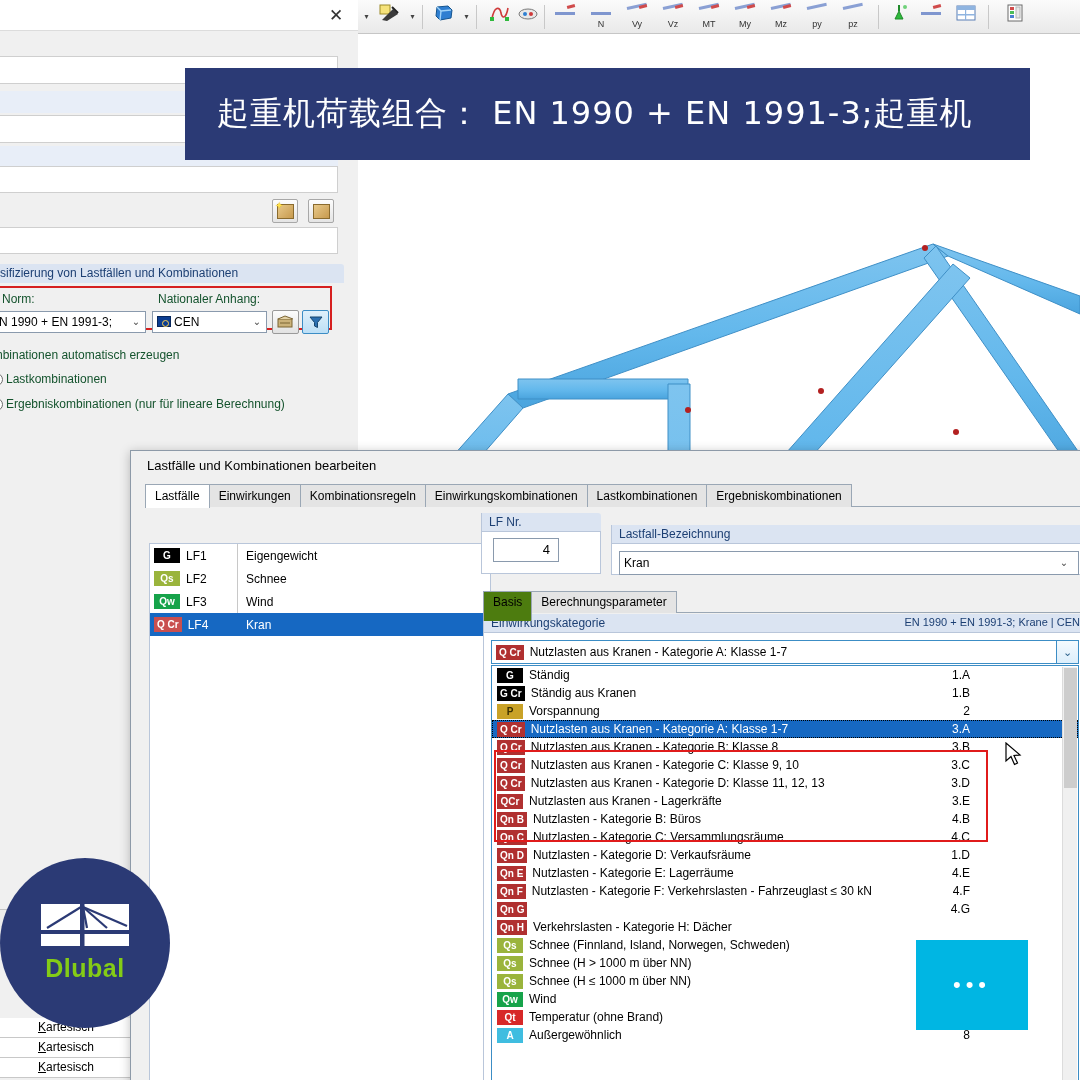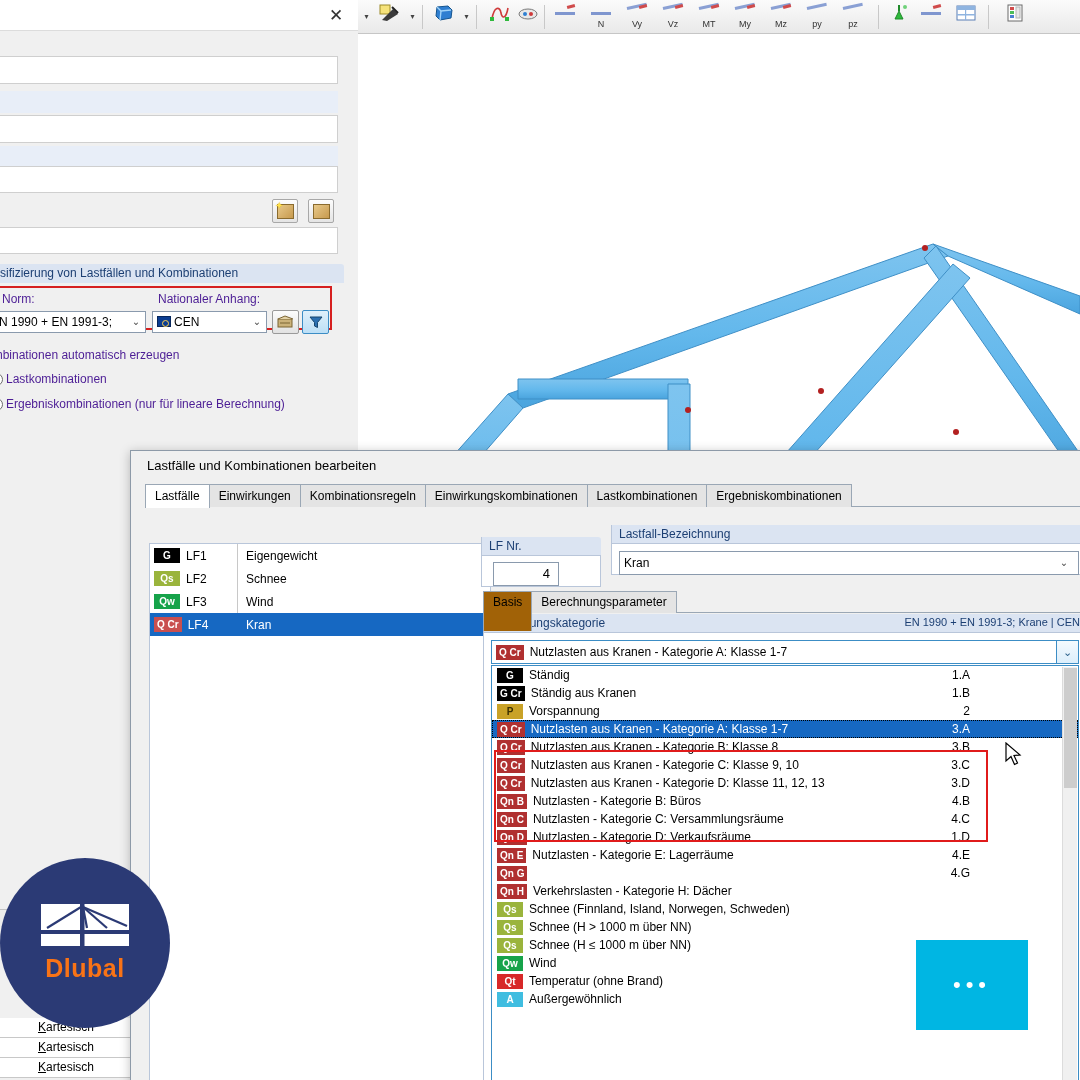--- a/index.html
+++ b/index.html
@@ -55,21 +55,21 @@
   }
   .cls-caption {
     position:absolute; left:0; top:0; width:350px; height:19px;
     background:#dbe4f2; color:#1c3f73; font-size:12px; padding:2px 6px;
     border-top-right-radius:3px;
   }
   .cls-redbox {
     position:absolute; left:0; top:22px; width:338px; height:44px;
     border:2px solid #d61f1f;
   }
-  .lbl { position:absolute; font-size:12px; color:#4c1d95; }
+  .lbl { position:absolute; font-size:12px; color:#14532d; }
   .combo {
     position:absolute; height:22px; background:#fff; border:1px solid #8a9aad;
     font-size:12px; padding:2px 20px 2px 4px; line-height:17px; overflow:hidden;
     white-space:nowrap;
   }
   .combo .arrow {
     position:absolute; right:3px; top:4px; width:12px; height:12px;
     color:#4a4a4a; font-size:10px; text-align:center; line-height:12px;
   }
   .flagicon {
@@ -196,21 +196,21 @@
     font-size:13px; text-align:right; padding:3px 8px 0 0;
   }
 
   
   .subtabstrip { position:absolute; height:22px; border-bottom:1px solid #9aa7b5; }
   .subtab {
     position:relative; float:left; height:22px; padding:3px 9px 0 9px;
     font-size:12px; background:#e4e4e4; border:1px solid #9aa7b5;
     border-bottom:none; margin-right:-1px; cursor:pointer;
   }
-  .subtab.active { background:#a16207; height:40px; z-index:3; }
+  .subtab.active { background:#4d7c0f; height:30px; z-index:3; }
 
   
   .cat-combo {
     position:absolute; height:24px; background:#ffffff; border:1px solid #3c8dc5;
     display:flex; align-items:center; padding-left:4px; font-size:12px;
   }
   .cat-combo .dd {
     position:absolute; right:0; top:0; width:22px; height:22px;
     background:linear-gradient(#f4fafe,#dceefb); border-left:1px solid #3c8dc5;
     display:flex; align-items:center; justify-content:center; color:#2b5f8a; font-size:11px;
@@ -244,21 +244,21 @@
   .cyan-dots { color:#ffffff; font-size:22px; letter-spacing:5px; line-height:12px; }
 
   
   .logo {
     position:absolute; left:0px; top:858px; width:170px; height:170px;
     border-radius:50%; background:#2b3a75;
     display:flex; flex-direction:column; align-items:center; justify-content:center;
   }
   .logo-mark { width:88px; height:44px; position:relative; }
   .logo-text {
-    color:#f97316; font-size:25px; font-weight:bold; letter-spacing:.5px; margin-top:6px;
+    color:#84cc16; font-size:25px; font-weight:bold; letter-spacing:.5px; margin-top:6px;
     font-family:"Liberation Sans", sans-serif;
   }
 
   
   .kart-tbl { position:absolute; left:0px; top:1018px; width:132px; }
   .kart-row {
     height:20px; border-bottom:1px solid #c8c8c8; background:#fff;
     font-size:12px; padding:2px 0 0 38px; color:#000;
   }
   .kart-row u { text-decoration:underline; }
@@ -578,20 +578,23 @@
       </div>
 
       <div class="kart-tbl" style="top:987px;">
         <div class="kart-row"><u>K</u>artesisch</div>
         <div class="kart-row"><u>K</u>artesisch</div>
         <div class="kart-row"><u>K</u>artesisch</div>
       </div>
     </div>
   </div>
 
+  <div class="banner">
+    <div class="banner-text">起重机荷载组合： EN 1990 + EN 1991-3;起重机</div>
+  </div>
 
   <div class="dlg">
     <div class="dlg-title">Lastfälle und Kombinationen bearbeiten</div>
 
     <div class="tabstrip">
       <div class="tab active"><span>Lastfälle</span></div>
       <div class="tab"><span>Einwirkungen</span></div>
       <div class="tab"><span>Kombinationsregeln</span></div>
       <div class="tab"><span>Einwirkungskombinationen</span></div>
       <div class="tab"><span>Lastkombinationen</span></div>
@@ -624,21 +627,21 @@
         <div class="lc-row sel">
           <span class="lc-tagcell">
             <span class="tag QCr-sel">Q Cr</span>
             <span>LF4</span>
           </span>
           <span class="lc-name">Kran</span>
         </div>
       </div>
     </div>
 
-    <div class="grp" style="left:350px; top:86px; width:120px; height:50px;">
+    <div class="grp" style="left:350px; top:62px; width:120px; height:61px;">
       <div class="grp-cap" style="width:120px;">LF Nr.</div>
       <div class="grp-body"></div>
       <div class="lfnr-box" style="left:12px; top:25px; width:66px; height:24px;">4</div>
     </div>
 
     <div class="grp" style="left:480px; top:74px; width:476px; height:50px;">
       <div class="grp-cap" style="width:476px;">Lastfall-Bezeichnung</div>
       <div class="grp-body"></div>
       <div class="combo" style="left:8px; top:26px; width:460px; height:24px; line-height:19px;">
         <span>Kran</span>
@@ -695,38 +698,48 @@
               <span class="tag QCr">Q Cr</span>
               <span>Nutzlasten aus Kranen - Kategorie C: Klasse 9, 10</span>
               <span class="dd-code">3.C</span>
             </div>
             <div class="dd-item">
               <span class="tag QCr">Q Cr</span>
               <span>Nutzlasten aus Kranen - Kategorie D: Klasse 11, 12, 13</span>
               <span class="dd-code">3.D</span>
             </div>
             <div class="dd-item">
+              <span class="tag QCr">QCr</span>
+              <span>Nutzlasten aus Kranen - Lagerkräfte</span>
+              <span class="dd-code">3.E</span>
+            </div>
+            <div class="dd-item">
               <span class="tag Qn">Qn B</span>
               <span>Nutzlasten - Kategorie B: Büros</span>
               <span class="dd-code">4.B</span>
             </div>
             <div class="dd-item">
               <span class="tag Qn">Qn C</span>
               <span>Nutzlasten - Kategorie C: Versammlungsräume</span>
               <span class="dd-code">4.C</span>
             </div>
             <div class="dd-item">
               <span class="tag Qn">Qn D</span>
               <span>Nutzlasten - Kategorie D: Verkaufsräume</span>
               <span class="dd-code">1.D</span>
             </div>
             <div class="dd-item">
               <span class="tag Qn">Qn E</span>
               <span>Nutzlasten - Kategorie E: Lagerräume</span>
               <span class="dd-code">4.E</span>
+            </div>
+            <div class="dd-item">
+              <span class="tag Qn">Qn F</span>
+              <span>Nutzlasten - Kategorie F: Verkehrslasten - Fahrzeuglast ≤ 30 kN</span>
+              <span class="dd-code">4.F</span>
             </div>
             <div class="dd-item">
               <span class="tag Qn">Qn G</span>
               <span class="dd-code">4.G</span>
             </div>
             <div class="dd-item">
               <span class="tag Qn">Qn H</span>
               <span>Verkehrslasten - Kategorie H: Dächer</span>
               <span class="dd-code"></span>
             </div>

